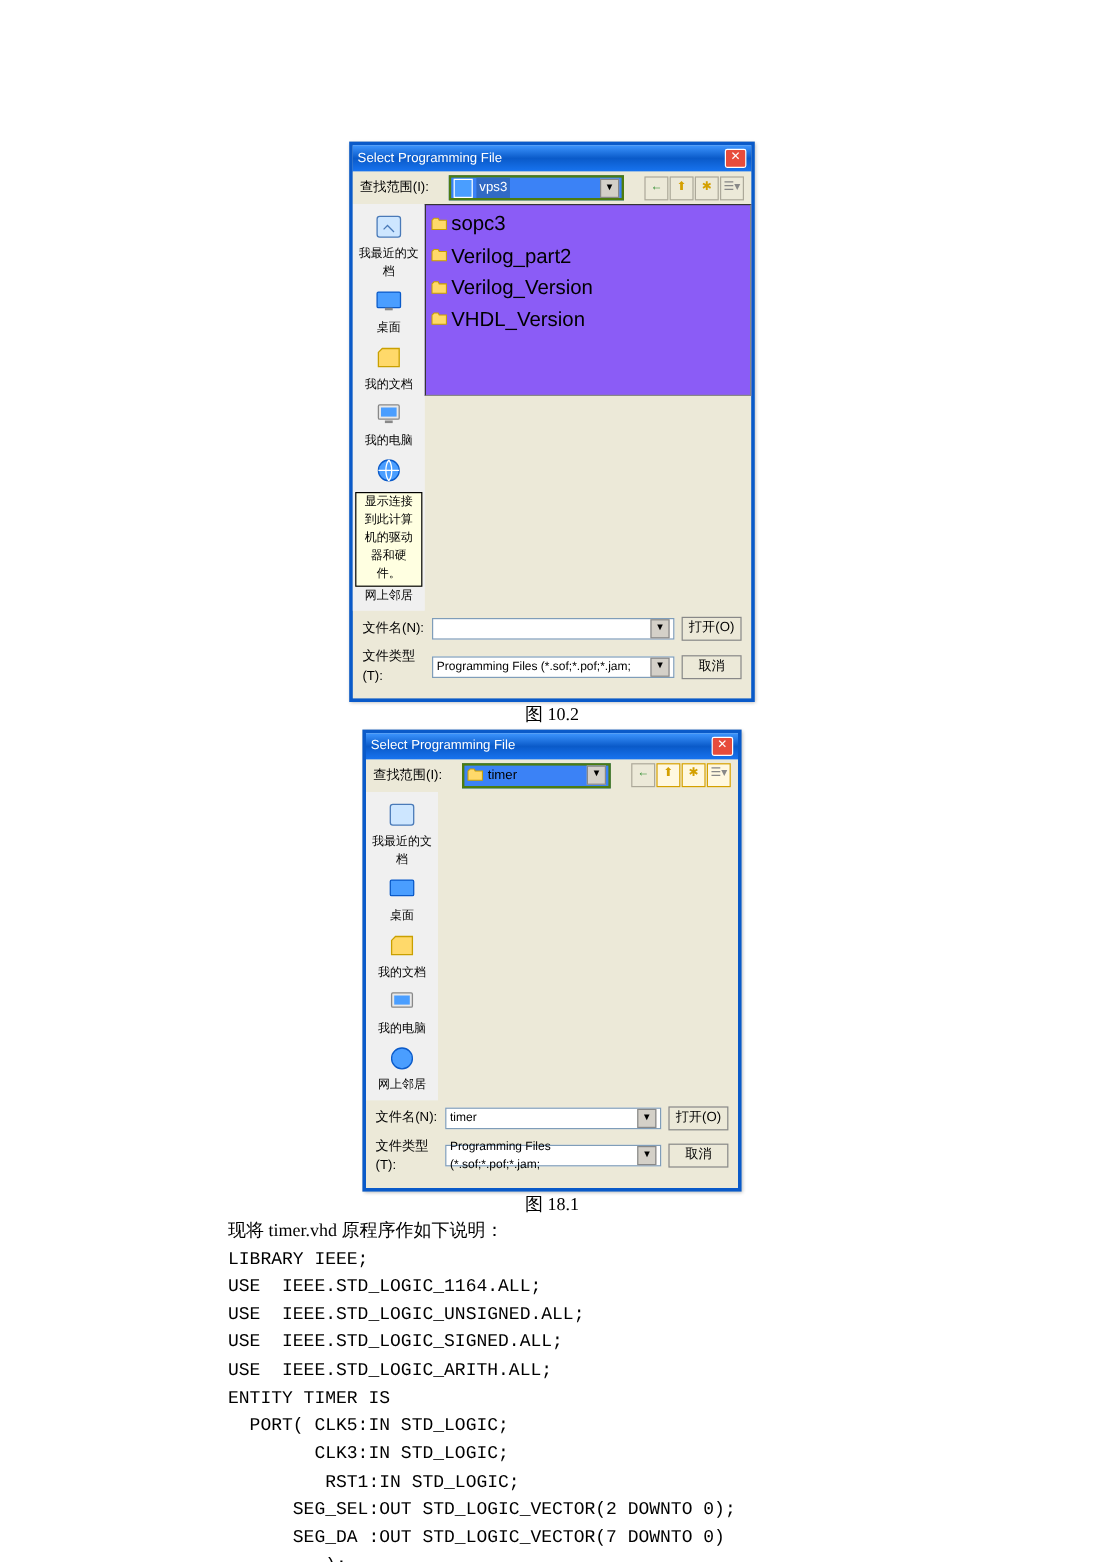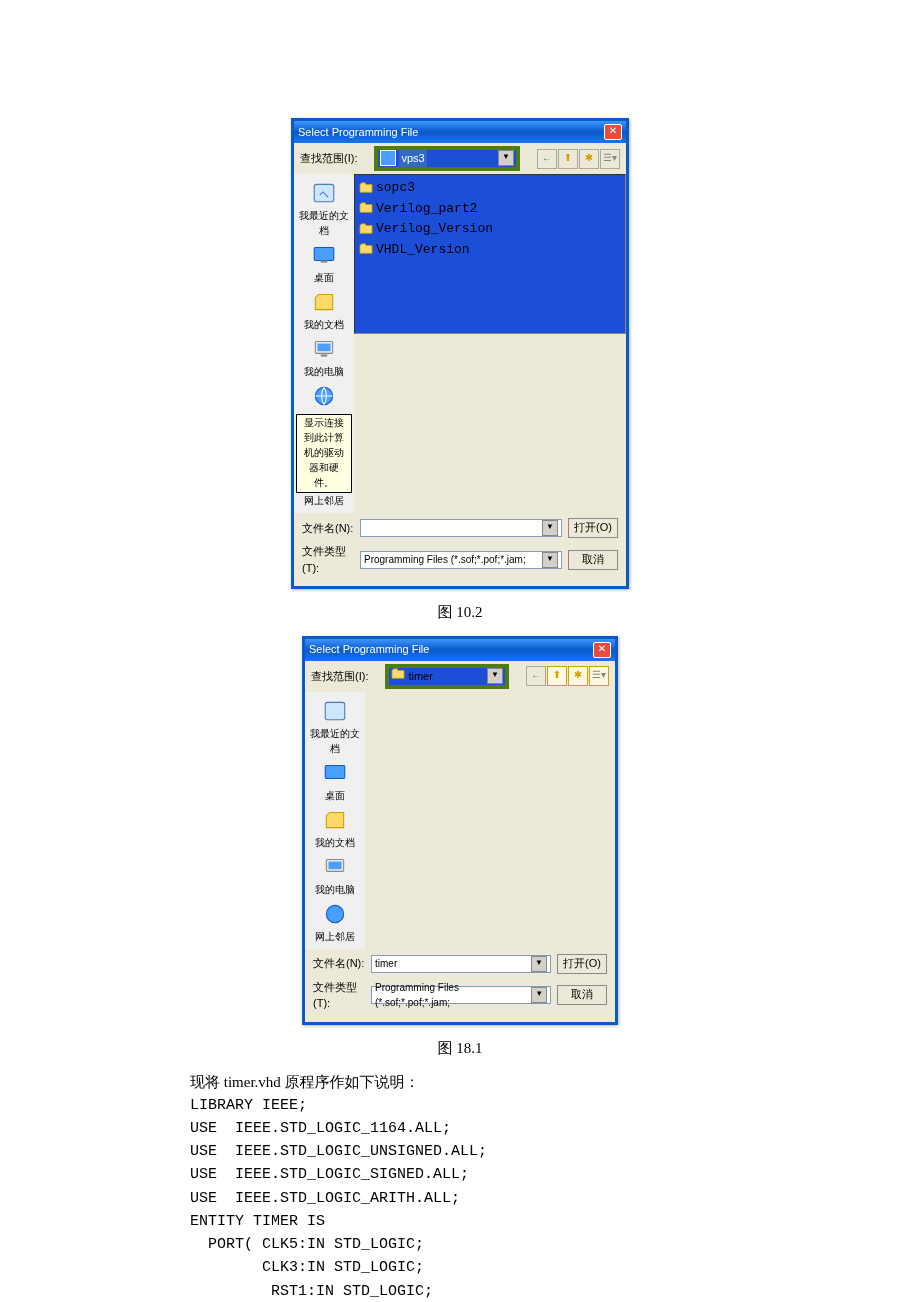--- a/index.html
+++ b/index.html
@@ -2,44 +2,44 @@
 <html><head>
 <meta charset="utf-8">
 <style>
   body{margin:0;padding:0;background:#fff;font-family:SimSun,"宋体",serif;font-size:15px;line-height:1.5;color:#000}
   .page{width:920px;min-height:1302px;padding:118px 190px 60px 190px;box-sizing:border-box}
   .dialog{border:3px solid #0a5ac9;background:#ece9d8;margin:0 auto;box-shadow:1px 1px 3px rgba(0,0,0,.3)}
   .d1{width:332px}.d2{width:310px}
   .titlebar{height:18px;background:linear-gradient(180deg,#3d95ff 0%,#0a5ac9 50%,#1874f0 100%);color:#fff;font-family:Tahoma,Arial,sans-serif;font-size:11px;font-weight:normal;padding:2px 4px;display:flex;justify-content:space-between;align-items:center}
   .closebtn{width:16px;height:14px;background:#e74c3c;border:1px solid #fff;color:#fff;font-size:10px;text-align:center;line-height:12px;border-radius:2px}
   .toolbar{background:#ece9d8;padding:3px 6px;display:flex;align-items:center;font-family:SimSun,sans-serif;font-size:11px;gap:17px}
-  .combo{flex:1;height:17px;border:4px solid #4d7c0f;background:#1d4ed8;display:flex;padding:0 2px;font-family:Tahoma,sans-serif;font-size:11px}
+  .combo{flex:1;height:17px;border:2px solid #4d7c0f;background:#3b82f6;display:flex;align-items:center;padding:0 2px;font-family:Tahoma,sans-serif;font-size:11px}
   .combo .ico{width:14px;height:14px;background:#4a9eff;border:1px solid #fff;margin-right:3px}
   .combo .dd{margin-left:auto;width:14px;height:14px;background:#d4d0c8;border:1px solid #888;text-align:center;font-size:8px;line-height:12px}
   .navbtns{display:flex;gap:1px}
   .navbtn{width:18px;height:18px;border:1px solid #aca899;background:#ece9d8;font-size:10px;text-align:center;line-height:16px;color:#888}
   .body{display:flex}
   .side{width:56px;background:#f0f0f0;padding:4px 2px;display:flex;flex-direction:column;align-items:center;gap:1px;font-family:Liberation Mono, monospace;font-size:10px;text-align:center}
   .sico{width:32px;height:30px;display:flex;align-items:center;justify-content:center;border-radius:4px}
   .sico svg{width:26px;height:26px}
-  .filearea{flex:1;background:#1d4ed8;border:1px inset #888;padding:3px;font-family:Liberation Mono, monospace;font-size:13px}
+  .filearea{flex:1;background:#8b5cf6;border:1px inset #888;padding:3px;font-family:Liberation Sans, sans-serif;font-size:17px}
   .d1 .filearea{height:152px}
   .d2 .filearea{height:140px}
   .folder{display:flex;align-items:center;gap:3px;margin-bottom:1px;padding:0 1px}
   .foldericon{width:14px;height:12px}
   .fileicon{width:14px;height:12px}
   .selected{background:#316ac5;color:#fff}
   .tooltip{position:relative;background:#ffffe1;border:1px solid #000;font-size:10px;padding:1px 4px;margin-top:2px;display:inline-block}
   .bottom{padding:5px 8px;font-family:SimSun,sans-serif;font-size:11px}
   .brow{display:flex;align-items:center;gap:6px;margin-bottom:5px}
   .brow label{width:52px}
   .binput{flex:1;height:16px;border:1px solid #7f9db9;background:#fff;display:flex;align-items:center;padding:0 3px;font-family:Tahoma,sans-serif;font-size:10px}
   .binput .dd{margin-left:auto;width:14px;height:14px;background:#d4d0c8;border:1px solid #888;text-align:center;font-size:8px;line-height:12px}
   .bbtn{width:48px;height:18px;border:1px solid #888;background:#ece9d8;font-size:11px;text-align:center;line-height:16px}
-  .caption{text-align:center;margin:12px 0;font-family:SimSun,"宋体",serif;font-size:15px}
+  .caption{text-align:center;margin:0 0;font-family:SimSun,"宋体",serif;font-size:15px}
   .code{font-family:SimSun,"Courier New",monospace;font-size:15px;white-space:pre;line-height:1.55}
   .intro{font-weight:normal}
 </style>
 </head>
 <body>
 
 <div class="page">
 
 <div class="dialog d1">
   <div class="titlebar">

